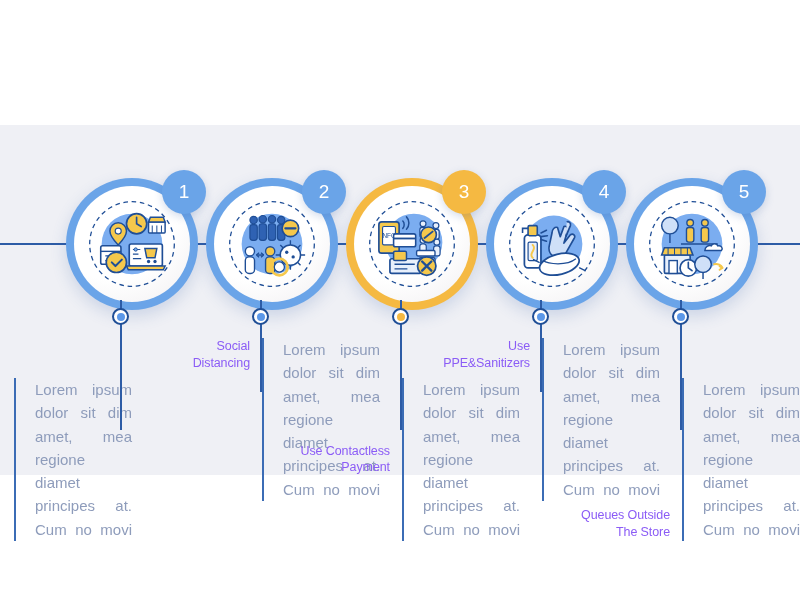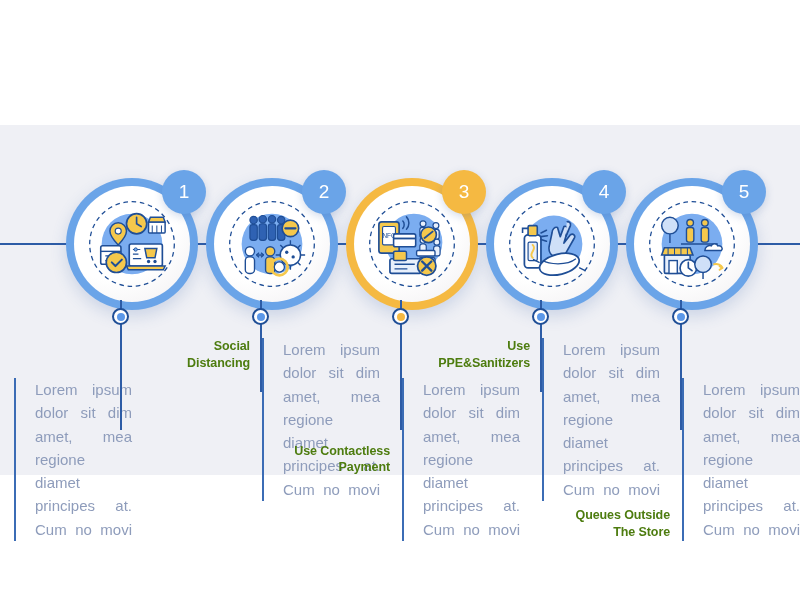--- a/index.html
+++ b/index.html
@@ -74,21 +74,21 @@
   .dot i {
     display: block; width: 8px; height: 8px; border-radius: 50%;
     background: #5c98e8;
   }
   .dot.accent i { background: #f5b942; }
 
   
   .block { position: absolute; display: flex; align-items: flex-start; }
   .block .title {
     width: 108px; text-align: right; padding-right: 12px;
-    color: #4d7c0f; font-size: 12.5px; font-weight: bold; line-height: 1.35;
+    color: #8b5cf6; font-size: 12.5px; font-weight: normal; line-height: 1.35;
     letter-spacing: -0.1px;
   }
   .block .vbar { width: 2px; align-self: stretch; background: #3b6cb5; }
   .block .desc {
     width: 108px; padding-left: 11px;
     color: #8e9cbb; font-size: 15px; line-height: 1.55;
     text-align: justify; text-align-last: justify; margin-left: 8px;
   }
 
   .b1 { left: 14px;  top: 378px; }

